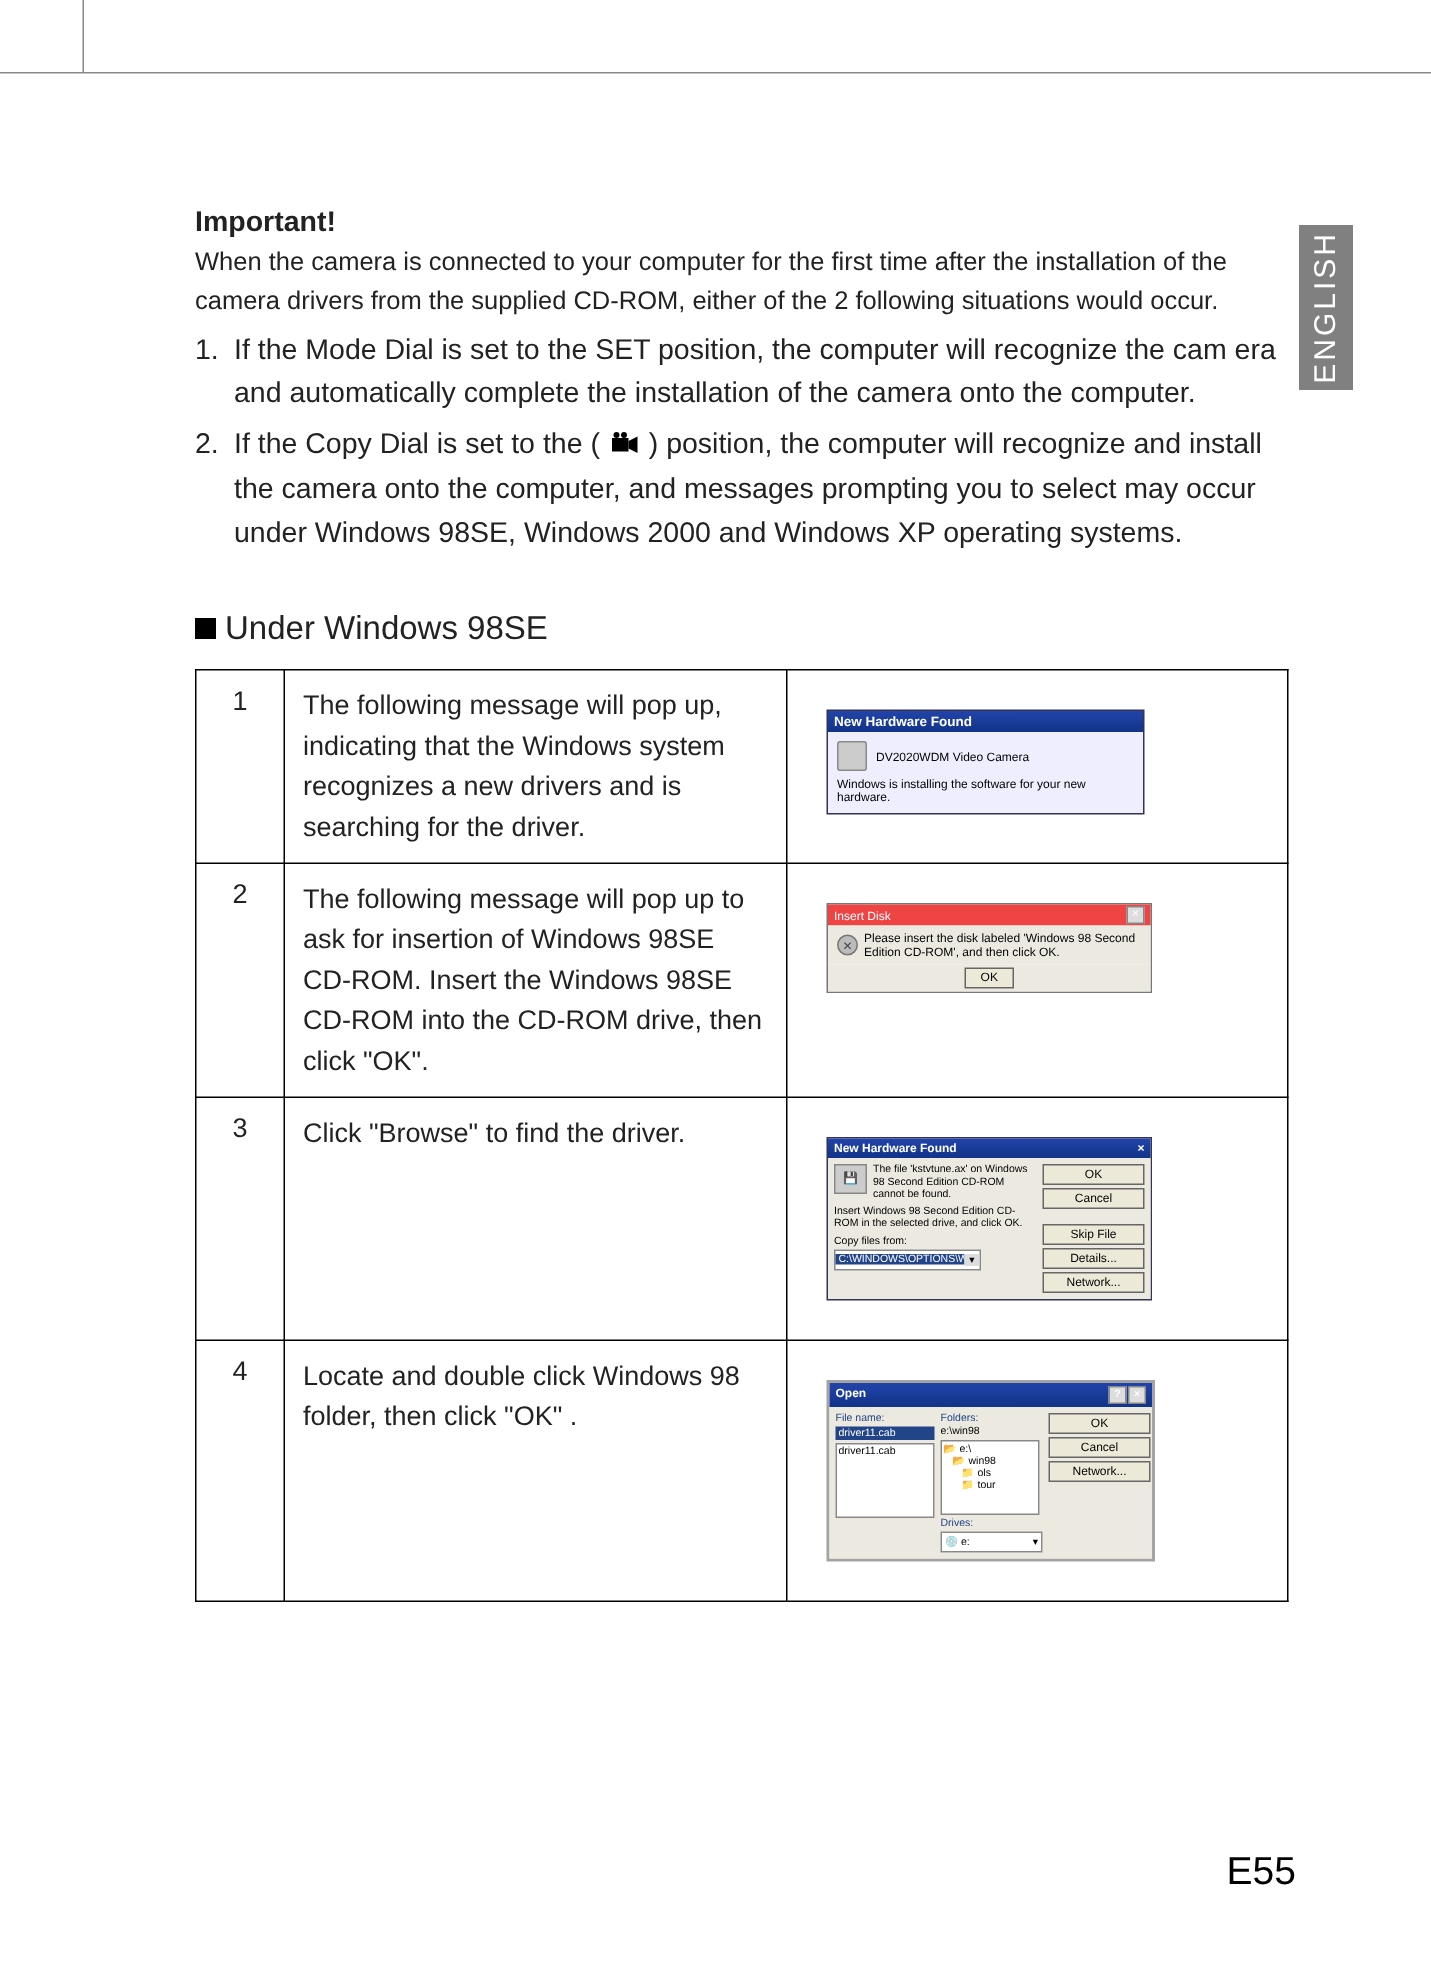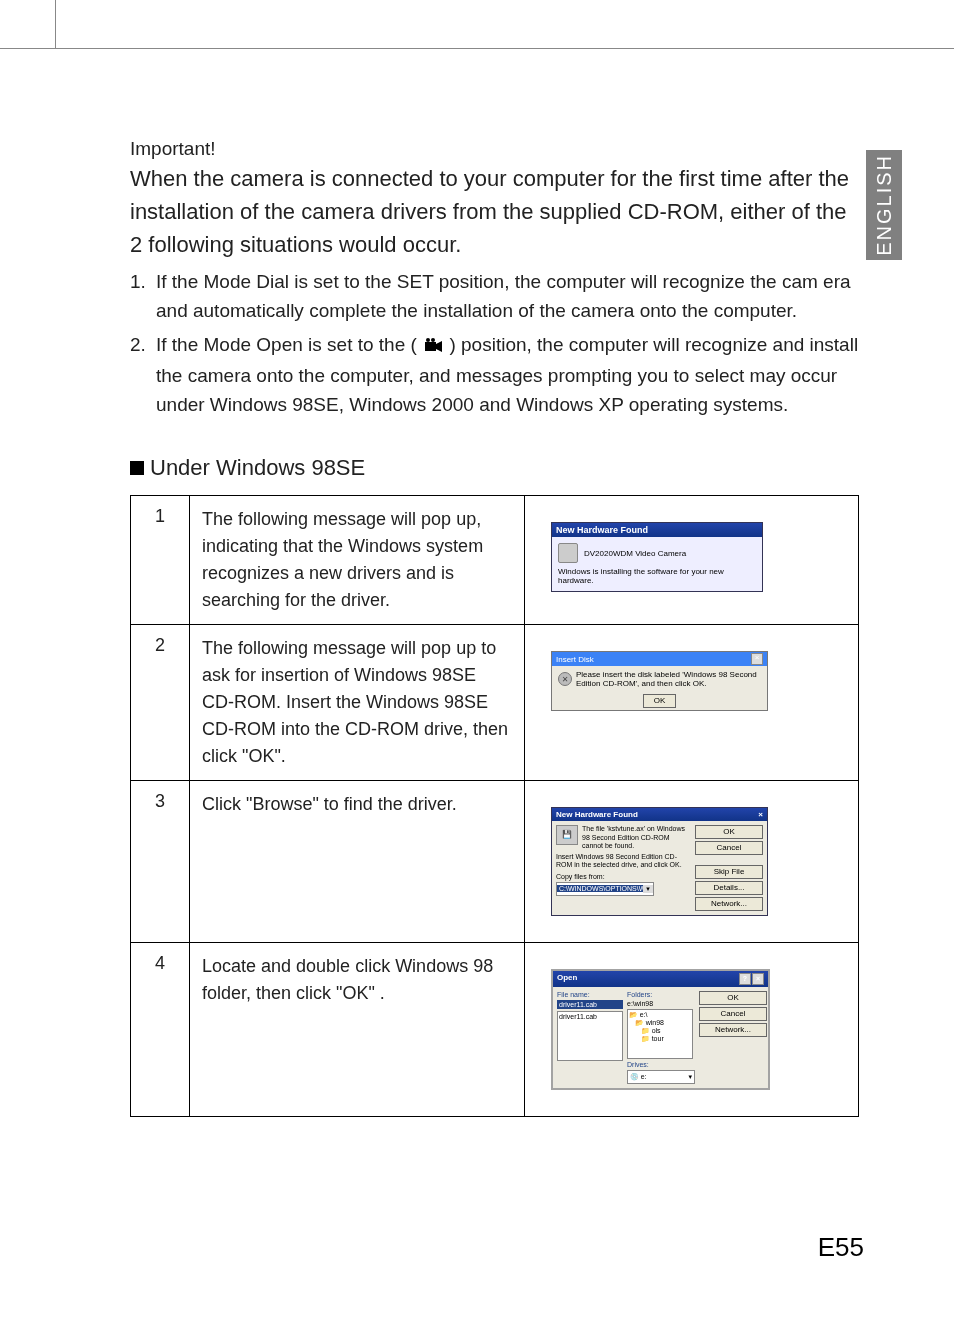--- a/index.html
+++ b/index.html
@@ -1,42 +1,42 @@
 <!DOCTYPE html>
 <html><head>
 <meta charset="utf-8">
 <style>
   html,body{margin:0;padding:0;background:#fff;font-family:Arial,Helvetica,sans-serif;color:#222}
   .page{position:relative;width:954px;height:1319px;box-sizing:border-box}
   .rule-top{position:absolute;left:0;top:48px;width:100%;height:1px;background:#888}
   .rule-vert{position:absolute;left:55px;top:0;width:1px;height:48px;background:#888}
   .content{position:absolute;left:130px;top:138px;right:95px}
-  .important-title{font-weight:normal;font-size:19px;margin-bottom:2px}
-  .para{font-size:22px;line-height:1.5;margin:0 0 6px 0}
+  .important-title{font-weight:bold;font-size:19px;margin-bottom:2px}
+  .para{font-size:17px;line-height:1.5;margin:0 0 6px 0}
   .num-list{list-style:none;padding:0;margin:0 0 36px 0}
   .num-list>li{font-size:19px;line-height:1.55;padding-left:26px;position:relative;margin-bottom:4px}
   .num-list>li .n{position:absolute;left:0;top:0}
   .movie-icon{display:inline-block;width:22px;vertical-align:middle}
   .h2{font-size:22px;font-weight:normal;margin:0 0 14px 0}
   .blk{display:inline-block;width:14px;height:14px;background:#000;vertical-align:middle;margin-right:6px;position:relative;top:-2px}
   table.steps{border-collapse:collapse;width:100%}
   table.steps td{border:1px solid #000;vertical-align:top;font-size:18px;padding:10px 12px}
   table.steps td.num{width:34px;text-align:center}
   table.steps td.desc{width:310px;line-height:1.5}
   table.steps td.img{padding:26px}
   .dlg{font-size:8px;font-family:Tahoma,Arial,sans-serif;color:#000}
   
   .dlg1{width:210px;border:1px solid #335;}
   .dlg1 .titlebar{background:linear-gradient(#2244aa,#113388);color:#fff;font-weight:bold;padding:2px 4px;font-size:9px}
   .dlg1 .body{background:#eef;padding:6px}
   .dlg1 .body .row{display:flex;align-items:center;margin-bottom:4px}
   .dlg1 .icon{width:18px;height:18px;background:#ccc;margin-right:6px;border:1px solid #888;border-radius:2px}
   
   .dlg2{width:215px;border:1px solid #777}
-  .dlg2 .titlebar{background:#3b82f6;color:#fff;padding:1px 4px;font-size:8px;display:flex;justify-content:space-between;align-items:center}
+  .dlg2 .titlebar{background:#ef4444;color:#fff;padding:1px 4px;font-size:8px;display:flex;justify-content:space-between;align-items:center}
   .dlg2 .x{background:#ddd;border:1px solid #888;width:10px;height:10px;text-align:center;line-height:8px;font-size:8px}
   .dlg2 .body{background:#eceae0;padding:4px 6px;display:flex;align-items:center;gap:4px}
   .circ{width:12px;height:12px;border-radius:50%;background:#bbb;border:1px solid #777;display:flex;align-items:center;justify-content:center;font-size:8px;color:#444}
   .btn{display:inline-block;border:1px solid #666;background:#ece9d8;padding:0 10px;font-size:8px;line-height:12px}
   .dlg2 .btn{margin:0 auto}
   .dlg2 .btnrow{text-align:center;background:#eceae0;padding:2px}
   
   .dlg3{width:215px;border:1px solid #335}
   .dlg3 .titlebar{background:linear-gradient(#2244aa,#113388);color:#fff;font-weight:bold;padding:2px 4px;font-size:8px;display:flex;justify-content:space-between}
   .dlg3 .body{background:#eceae0;padding:4px;display:flex;gap:4px}
@@ -82,21 +82,21 @@
     <div class="important-title">Important!</div>
     <p class="para">When the camera is connected to your computer for the first time after the installation of the camera drivers from the supplied CD-ROM, either of the 2 following situations would occur.</p>
 
     <ul class="num-list">
       <li>
         <span class="n">1.</span>
         <span>If the Mode Dial is set to the SET position, the computer will recognize the cam era and automatically complete the installation of the camera onto the computer.</span>
       </li>
       <li>
         <span class="n">2.</span>
-        <span>If the Mode Open is set to the ( </span><span class="movie-icon"><svg width="22" height="14" viewBox="0 0 22 14">
+        <span>If the Copy Dial is set to the ( </span><span class="movie-icon"><svg width="22" height="14" viewBox="0 0 22 14">
               <rect x="3" y="4" width="11" height="9" fill="#000"></rect>
               <polygon points="14,6 20,3 20,14 14,11" fill="#000"></polygon>
               <circle cx="6" cy="2" r="2" fill="#000"></circle>
               <circle cx="11" cy="2" r="2" fill="#000"></circle>
             </svg></span><span> ) position, the computer will recognize and install the camera onto the computer, and messages prompting you to select may occur under Windows 98SE, Windows 2000 and Windows XP operating systems.</span>
       </li>
     </ul>
 
     <div class="h2">
       <span class="blk"></span><span>Under Windows 98SE</span>

